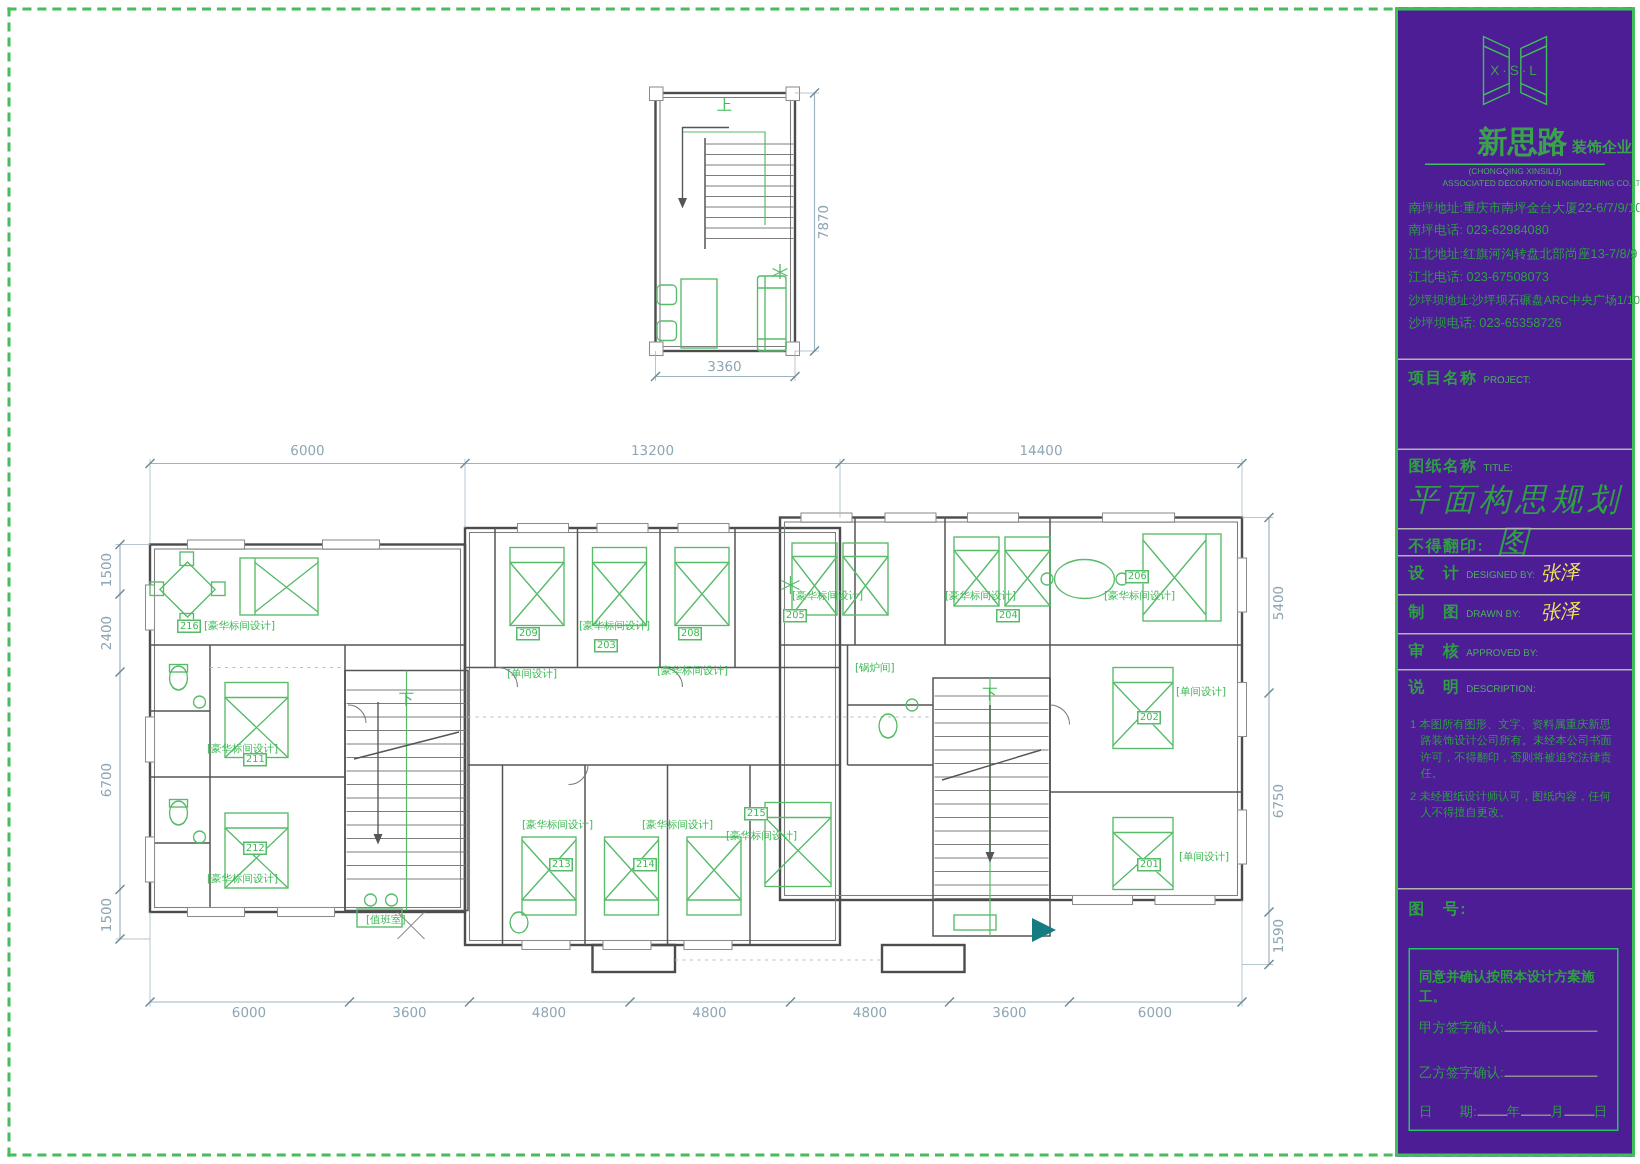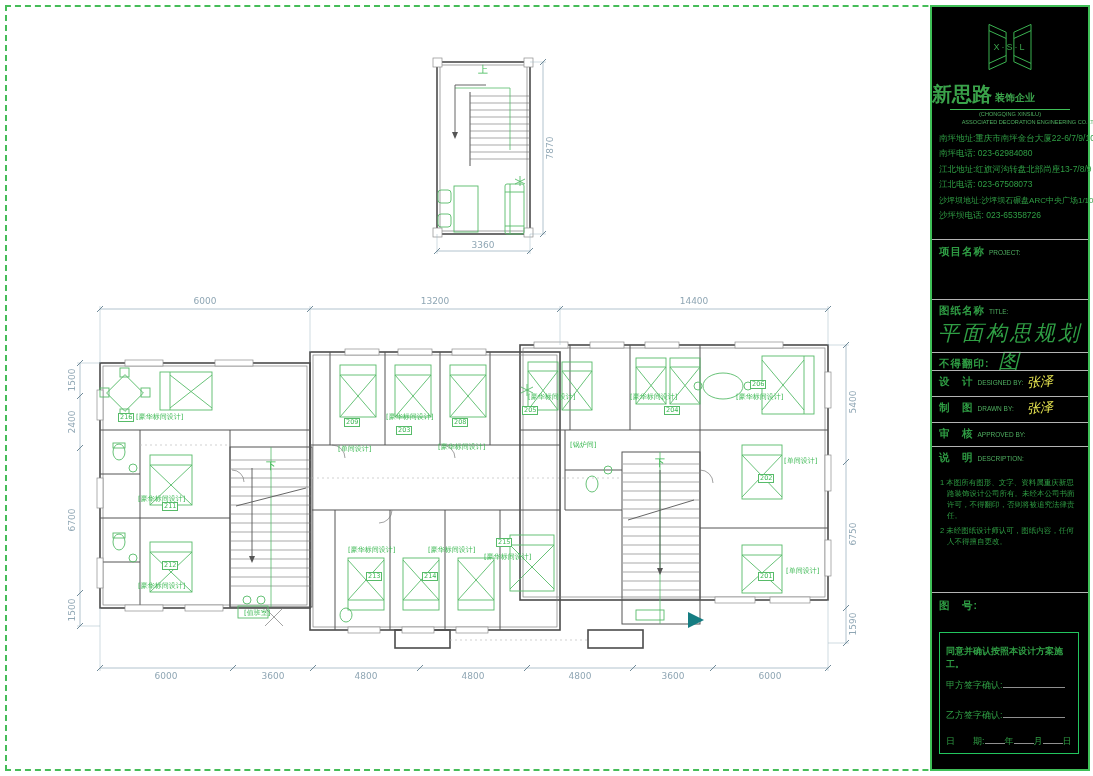--- a/index.html
+++ b/index.html
@@ -14,21 +14,21 @@
   .dimv{position:absolute;color:#8fa6b4;font:9px "DejaVu Sans",sans-serif;
         transform:translate(-50%,-50%) rotate(-90deg);white-space:nowrap;}
   .ann{position:absolute;color:#3db954;font:7px/1.1 "DejaVu Sans",sans-serif;
        white-space:nowrap;}
   .rnum{position:absolute;color:#3db954;font:6.5px/1 "DejaVu Sans",sans-serif;
         border:0.5px solid #57bb69;padding:0 1px;white-space:nowrap;background:#fff;}
   .stairlbl{position:absolute;color:#3db954;font:10px "DejaVu Sans",sans-serif;
         transform:translate(-50%,-50%);}
   
   .tb{position:absolute;left:930px;top:5px;width:156px;height:762px;
-      border:2px solid #3fbf57;background:#000000;}
+      border:2px solid #3fbf57;background:#4c1d95;}
   .tb .sep{position:absolute;left:0;width:100%;height:1px;background:#b3b3b3;}
   .cnlabel{font-size:10.5px;font-weight:bold;color:#2f9e44;letter-spacing:1px;}
   .enlabel{font-size:6.5px;color:#4fae60;margin-left:4px;}
   .tbrow{position:absolute;left:7px;right:6px;display:flex;align-items:baseline;}
   .sig{position:absolute;color:#ecea52;font-style:italic;font-size:13px;
        transform:rotate(-4deg);font-family:"DejaVu Serif",serif;}
   .logo-name{font-family:"DejaVu Serif",serif;font-size:20px;font-weight:bold;color:#3aa24a;}
   .logo-suffix{font-size:10px;color:#3aa24a;font-weight:bold;margin-left:3px;}
   .logo-letters{position:absolute;color:#3aa24a;font-size:9px;letter-spacing:2px;
        transform:translate(-50%,-50%);}
@@ -272,21 +272,21 @@
 <div class="tb">
 
   <svg class="abs" style="left:43px;top:8px" width="70" height="64" viewBox="0 0 90 62">
     <g stroke="#3fbf57" stroke-width="1.2" fill="none">
       <path d="M18 2L40 12V50L18 60Z"></path>
       <path d="M72 2L50 12V50L72 60Z"></path>
       <path d="M18 10L40 20M72 10L50 20M18 52L40 42M72 52L50 42"></path>
     </g>
   </svg>
   <span class="logo-letters" style="left:78px;top:40px">X·S·L</span>
-  <div class="abs" style="left:0;top:74px;width:100%;text-align:left">
+  <div class="abs" style="left:0;top:74px;width:100%;text-align:right">
     <span class="logo-name">新思路</span><span class="logo-suffix">装饰企业</span>
   </div>
   <div class="abs" style="left:18px;top:102px;width:120px;border-bottom:1px solid #3fbf57"></div>
   <div class="abs" style="left:0;top:104px;width:100%">
       <span class="tiny">(CHONGQING XINSILU)</span>
     </div>
   <div class="abs" style="left:0;top:112px;width:100%">
       <span class="tiny">ASSOCIATED DECORATION ENGINEERING CO.LTD</span>
     </div>
 

